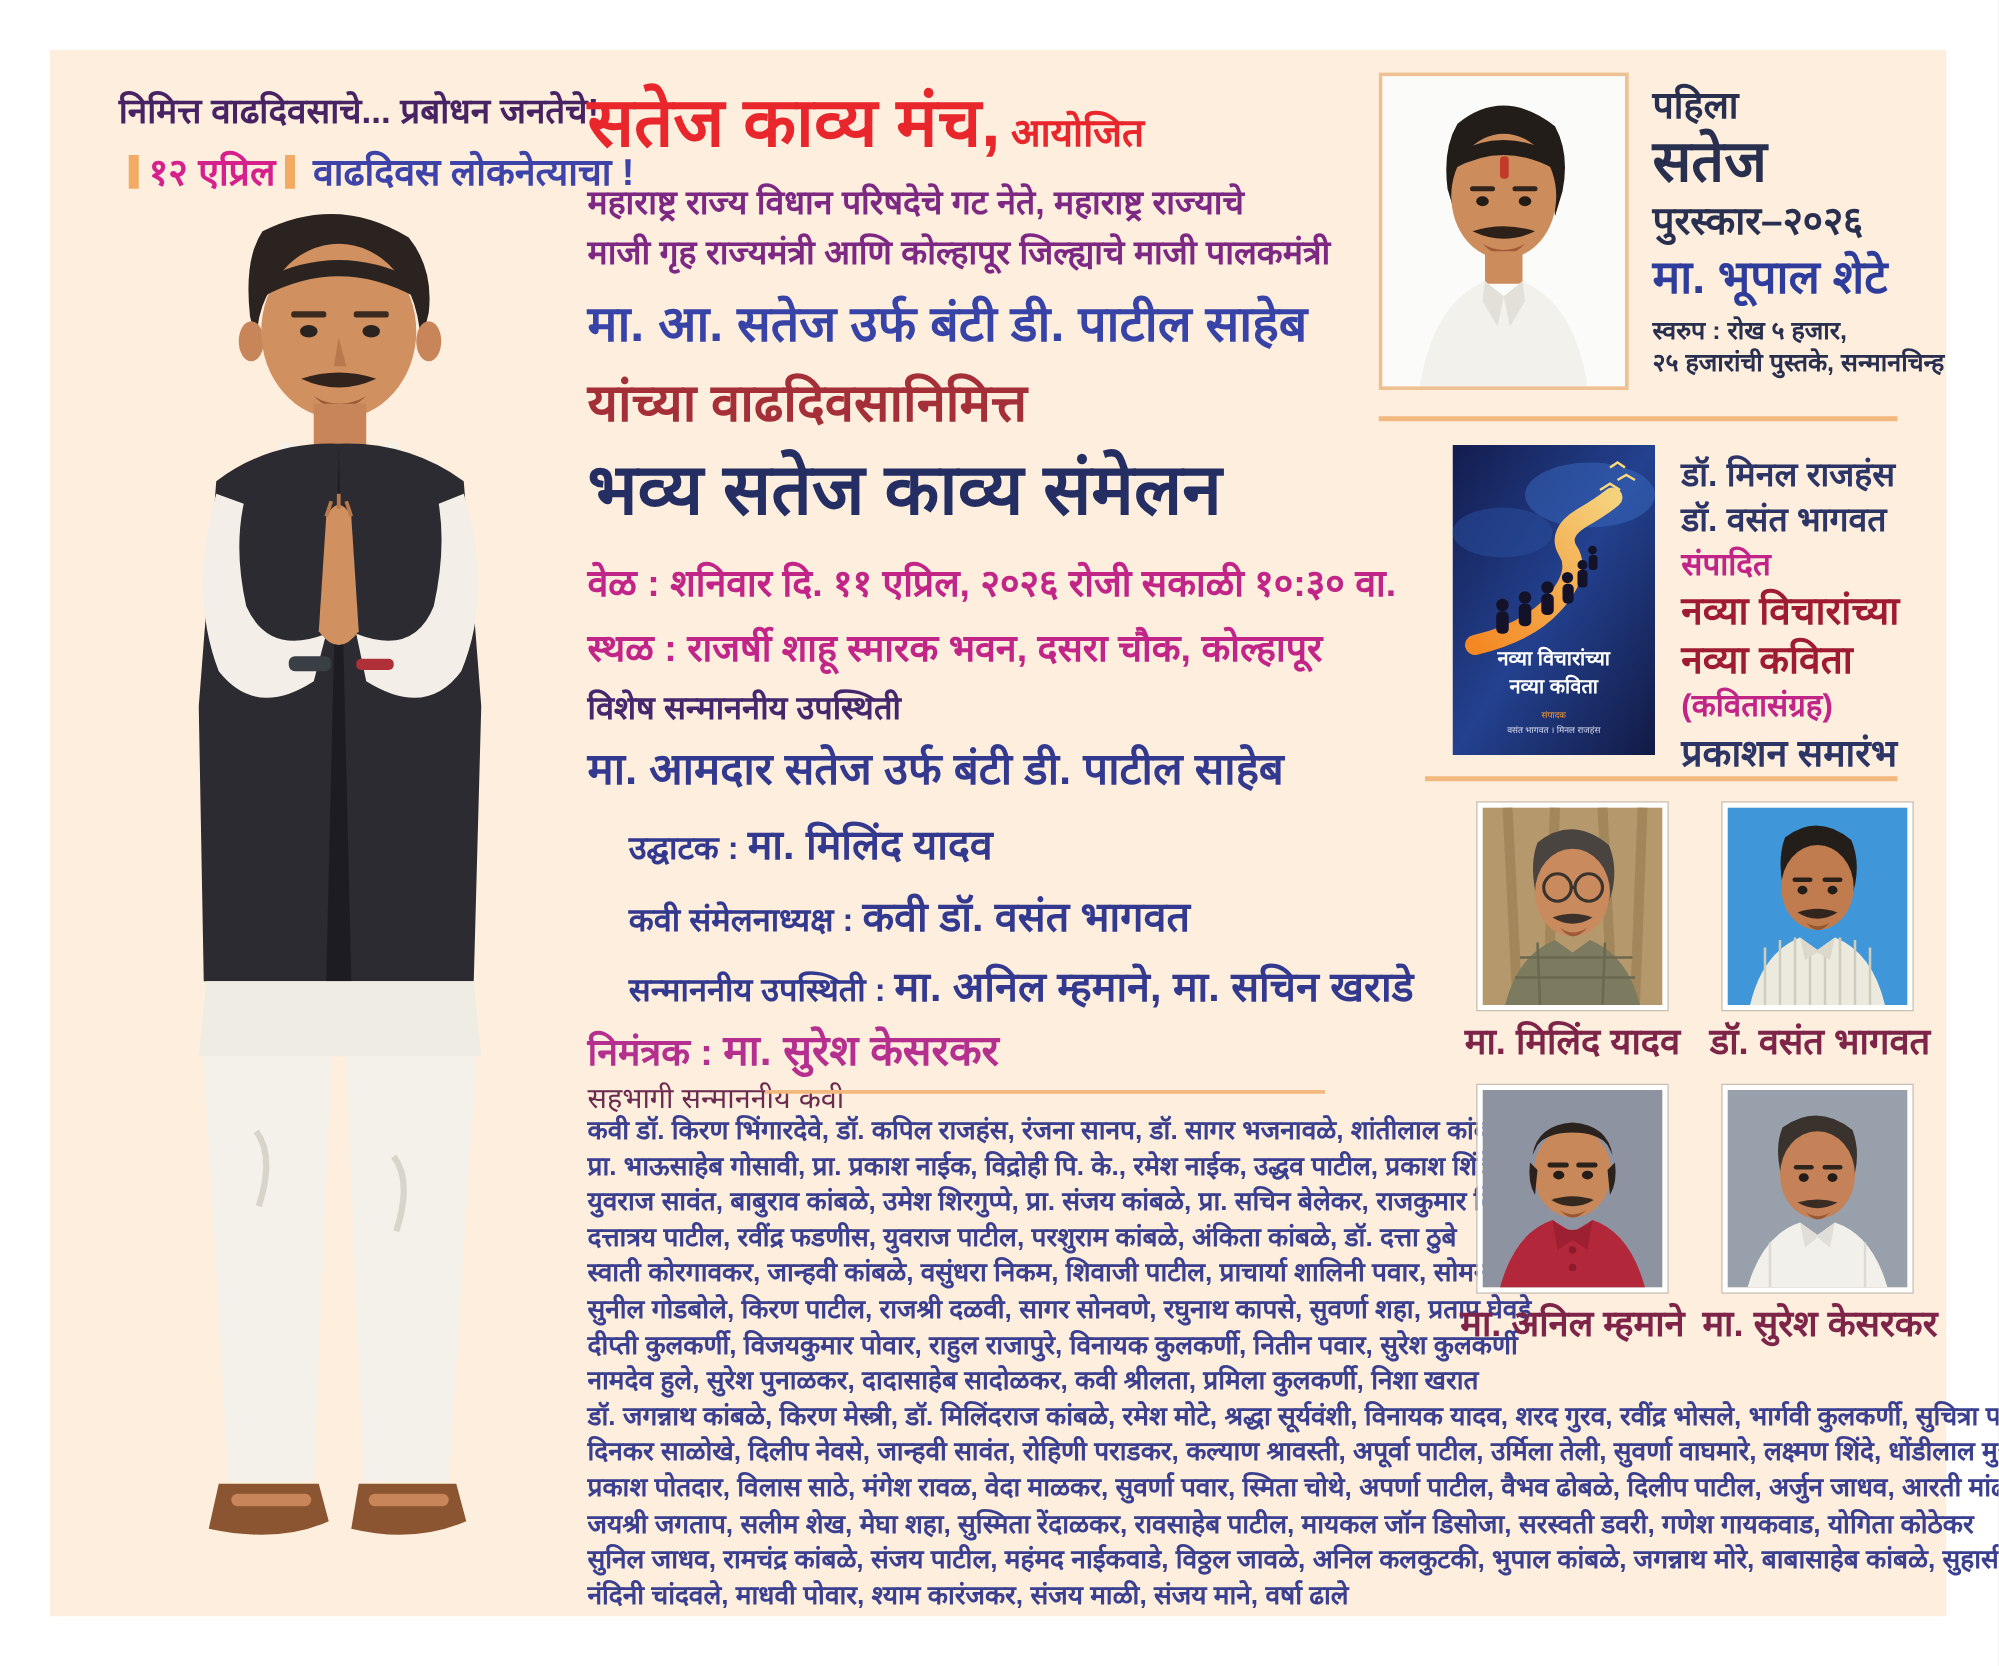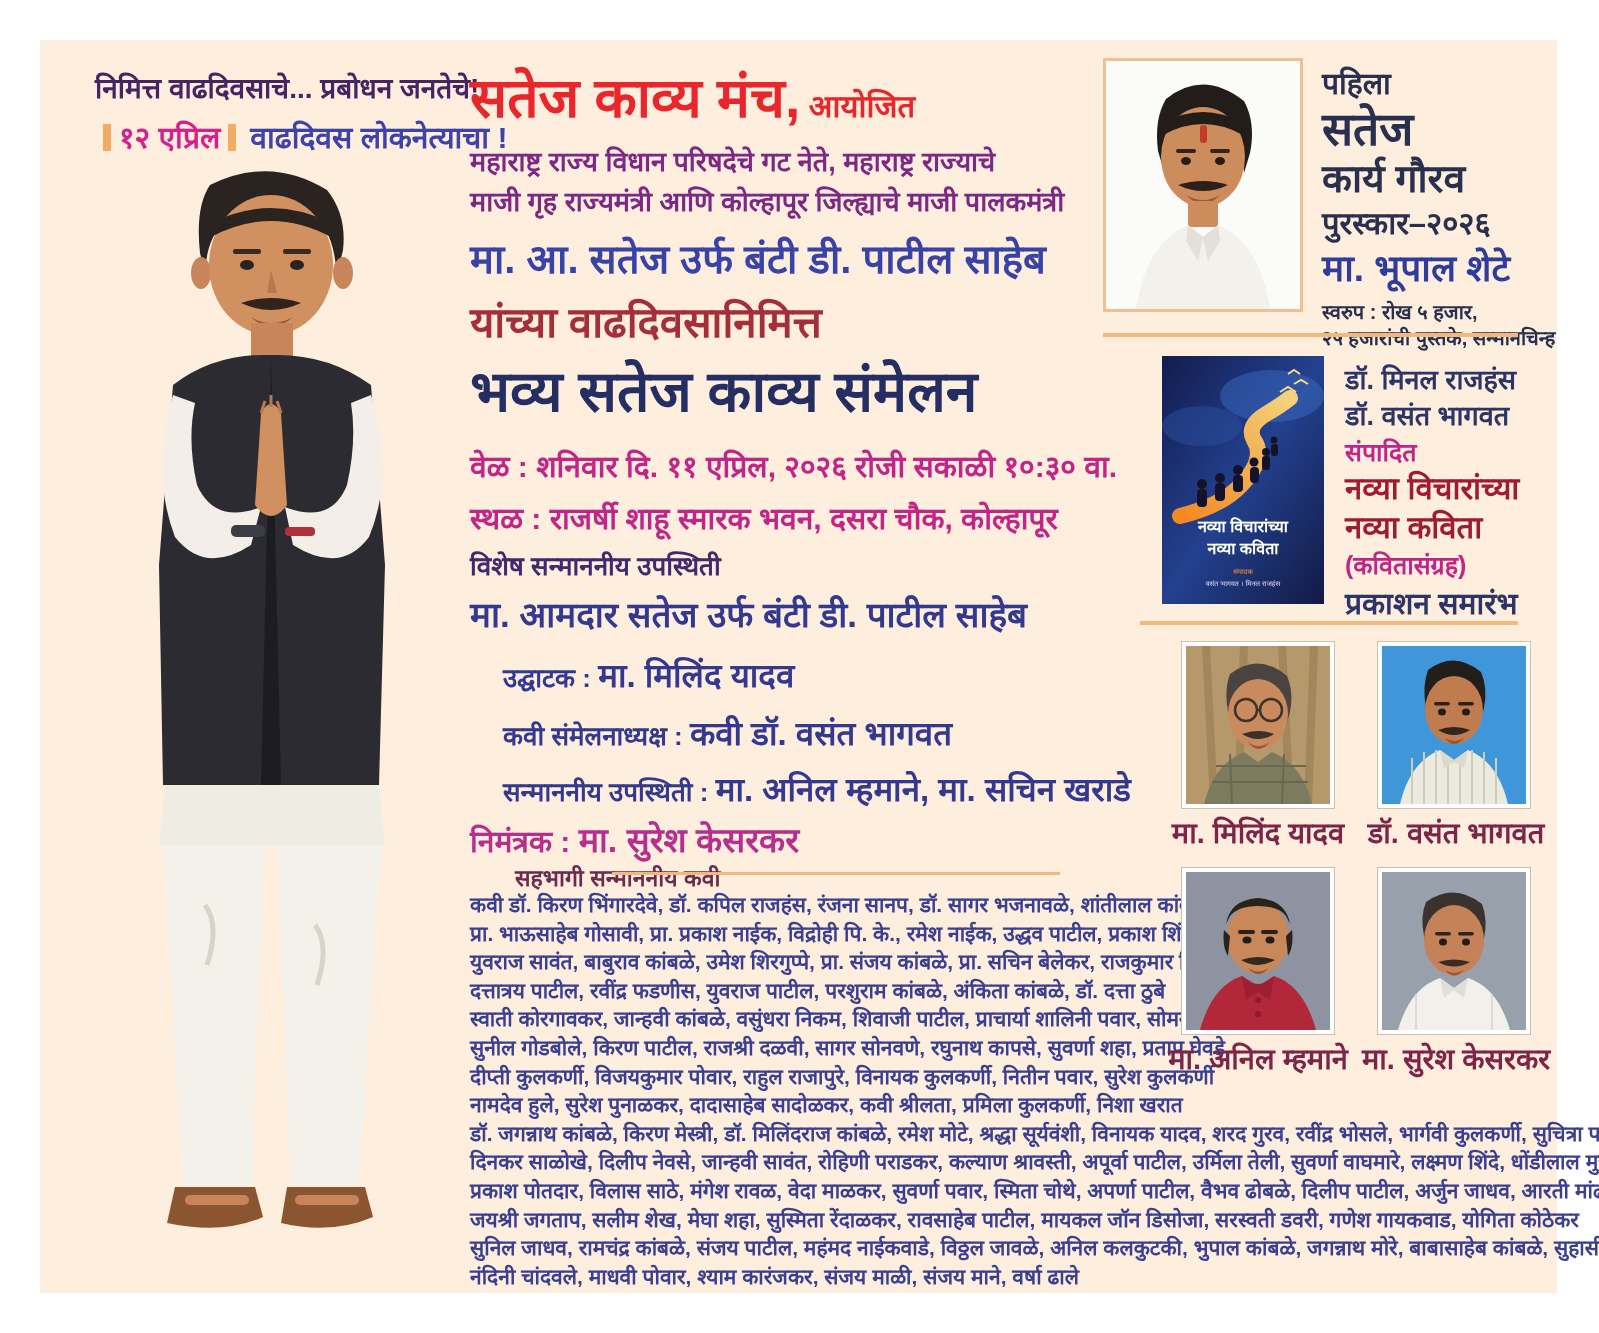--- a/index.html
+++ b/index.html
@@ -28,21 +28,21 @@
   .special { left:470px; top:547px; font-size:26px; font-weight:bold; color:#43286e; }
   .chief { left:470px; top:590px; font-size:35px; font-weight:bold; color:#32398f; white-space:nowrap; }
   .role-line { font-weight:bold; color:#32398f; white-space:nowrap;margin-left:33px; }
   .role-label { font-size:26px; }
   .role-value { font-size:33px; }
   .r1 { left:470px; top:652px; } .r2 { left:470px; top:710px; } .r3 { left:470px; top:766px; }
   .inviter { left:470px; top:816px; font-weight:bold; color:#b52f8f; white-space:nowrap; }
   .inviter .role-label { font-size:30px; }
   .inviter .role-value { font-size:34px; }
 
-  .list-head { left:470px; top:861px; font-size:23px; font-weight:bold; color:#6b2a4e; white-space:nowrap;margin-left:45px; }
+  .list-head { left:470px; top:861px; font-size:23px; font-weight:normal; color:#6b2a4e; white-space:nowrap; }
   .list-rule { left:612px; top:872px; width:448px; height:3px; background:#f3b87e; }
   .list { left:470px; top:891px; width:1075px; }
   .list div { font-size:21px; font-weight:bold; color:#3a3f8f; line-height:28.6px; white-space:nowrap; }
 
   
   .award-photo { left:1103px; top:58px; width:200px; height:254px; background:#ffffff; border:3px solid #eec193; }
   .award-text { left:1322px; top:62px; width:235px; color:#29304f; }
   .aw1 { font-size:30px; font-weight:bold; }
   .aw2 { font-size:46px; font-weight:bold; line-height:1.15; }
   .aw3 { font-size:39px; font-weight:bold; line-height:1.2; }
@@ -181,21 +181,20 @@
       <path d="M80 134 Q97 144 114 134 Q97 152 80 134 Z" fill="#a05836"></path>
       <rect x="82" y="140" width="30" height="26" fill="#cd8c5c"></rect>
       <path d="M30 248 Q40 182 82 164 L97 176 L112 164 Q154 182 164 248 Z" fill="#f2f1ec"></path>
       <path d="M82 164 L97 176 L92 200 L80 180 Z" fill="#e2e0d8"></path>
       <path d="M112 164 L97 176 L102 200 L114 180 Z" fill="#e2e0d8"></path>
     </svg>
   </div>
   <div class="abs award-text">
     <div class="aw1">पहिला</div>
     <div class="aw2">सतेज</div>
-    <div class="aw3">कार्य गौरव</div>
     <div class="aw4">पुरस्कार–२०२६</div>
     <div class="aw-name">मा. भूपाल शेटे</div>
     <div class="aw-det">
       <div>स्वरुप : रोख ५ हजार,</div>
       <div>२५ हजारांची पुस्तके, सन्मानचिन्ह</div>
     </div>
   </div>
 
   <div class="abs divider dv1"></div>
 

